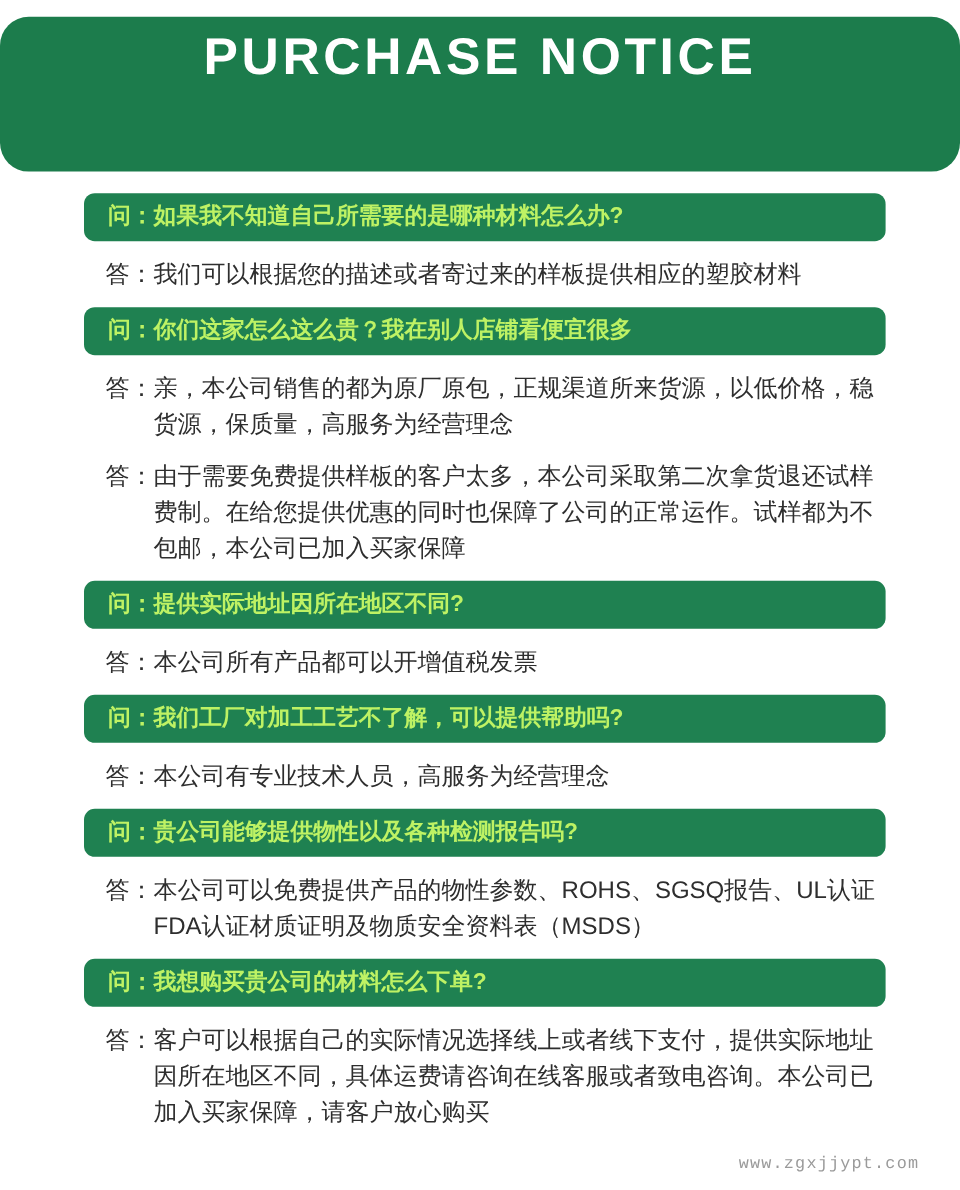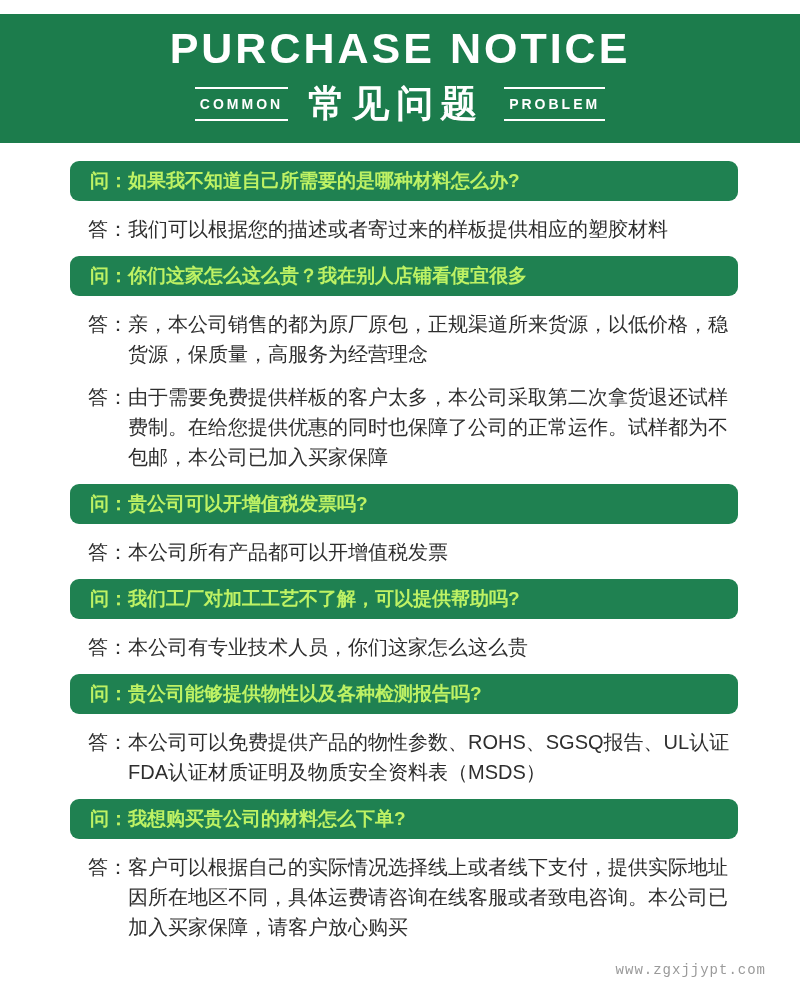--- a/index.html
+++ b/index.html
@@ -1,15 +1,15 @@
 <!DOCTYPE html>
 <html style="--header-green: #1c7c4c; --bar-green: #1f8151; --answer-color: #2e2e2e; --watermark-color: #9a9a9a;"><head>
 <meta charset="utf-8">
 <style>
-  * { margin: 0; padding: 0; box-sizing: border-box; }
+  * { margin: 0; padding: 0; box-sizing: border-box; border-radius: 24px; }
   html, body {
     width: 800px; height: 992px;
     background: #ffffff;
     font-family: "Liberation Sans", "DejaVu Sans", sans-serif;
     overflow: hidden;
     position: relative;
   }
   :root {
     --header-green: #1c7c4c;
     --bar-green: #1f8151;
@@ -82,25 +82,20 @@
     font-size: 14px;
     letter-spacing: 1px;
     color: var(--watermark-color);
   }
 </style>
 </head>
 <body>
 
 <div class="header">
   <div class="header-title">PURCHASE NOTICE</div>
-  <div class="header-sub">
-    <span class="sub-side">COMMON</span>
-    <span class="sub-main">常见问题</span>
-    <span class="sub-side">PROBLEM</span>
-  </div>
 </div>
 
 <div class="content">
 
   <div class="qa-item">
     <div class="q-bar"><span>问：</span><span>如果我不知道自己所需要的是哪种材料怎么办?</span></div>
     <div class="answer">
       <span class="a-prefix">答：</span>
       <span class="a-text">我们可以根据您的描述或者寄过来的样板提供相应的塑胶材料</span>
     </div>
@@ -115,32 +110,32 @@
   </div>
 
   <div class="qa-item">
     <div class="answer">
       <span class="a-prefix">答：</span>
       <span class="a-text">由于需要免费提供样板的客户太多，本公司采取第二次拿货退还试样费制。在给您提供优惠的同时也保障了公司的正常运作。试样都为不包邮，本公司已加入买家保障</span>
     </div>
   </div>
 
   <div class="qa-item">
-    <div class="q-bar"><span>问：</span><span>贵公司可以开增值税发票吗?</span></div>
+    <div class="q-bar"><span>问：</span><span>提供实际地址因所在地区不同?</span></div>
     <div class="answer">
       <span class="a-prefix">答：</span>
       <span class="a-text">本公司所有产品都可以开增值税发票</span>
     </div>
   </div>
 
   <div class="qa-item">
     <div class="q-bar"><span>问：</span><span>我们工厂对加工工艺不了解，可以提供帮助吗?</span></div>
     <div class="answer">
       <span class="a-prefix">答：</span>
-      <span class="a-text">本公司有专业技术人员，你们这家怎么这么贵</span>
+      <span class="a-text">本公司有专业技术人员，高服务为经营理念</span>
     </div>
   </div>
 
   <div class="qa-item">
     <div class="q-bar"><span>问：</span><span>贵公司能够提供物性以及各种检测报告吗?</span></div>
     <div class="answer">
       <span class="a-prefix">答：</span>
       <span class="a-text">本公司可以免费提供产品的物性参数、ROHS、SGSQ报告、UL认证 FDA认证材质证明及物质安全资料表（MSDS）</span>
     </div>
   </div>

